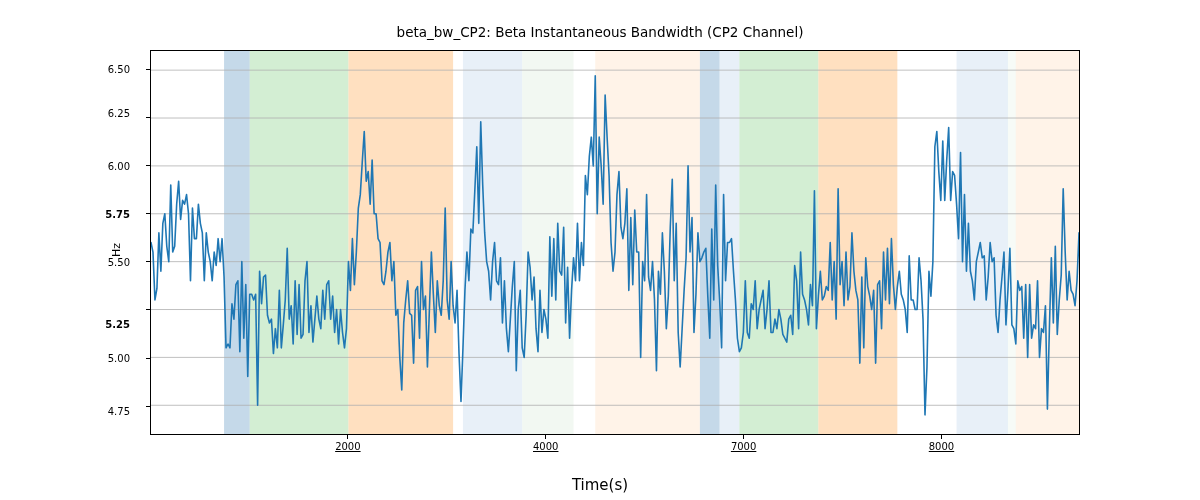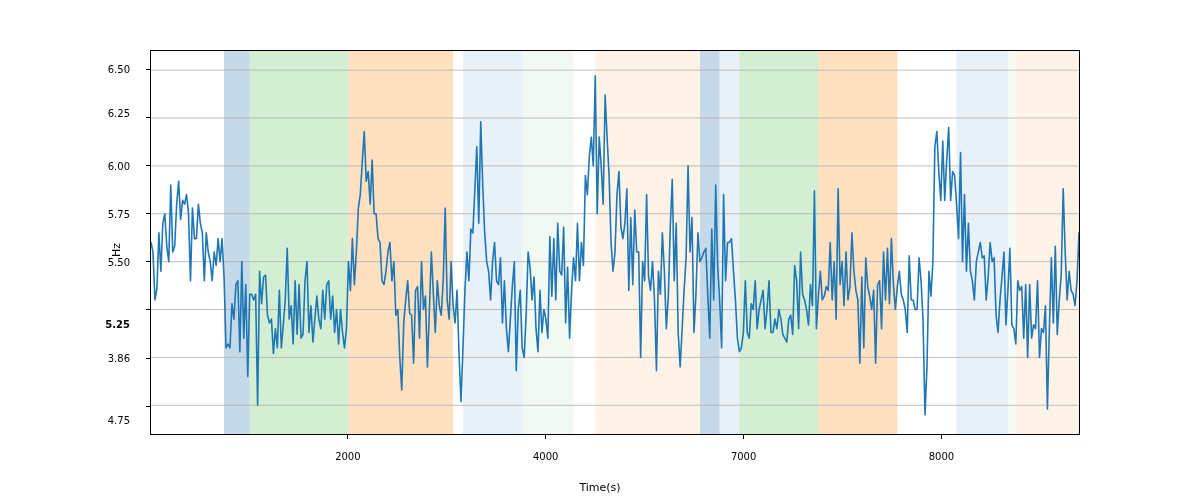--- a/index.html
+++ b/index.html
@@ -50,55 +50,57 @@
     top: 0;
     width: 100%;
     height: 100%;
   }
   .xlabel {
     position: absolute;
     left: 0;
     right: 0;
     bottom: 6px;
     text-align: center;
-    font-size: 11px;
+    font-size: 15px;
   }
   .ylabel {
     position: absolute;
     left: 116px;
     top: 50%;
     transform: translate(-50%, -50%) rotate(-90deg);
     font-size: 11px;
     white-space: nowrap;
   }
   .xtick-label {
     position: absolute;
     transform: translateX(-50%);
     font-size: 10px;
     top: 100%;
-    margin-top: 16px;
+    margin-top: 6px;
     white-space: nowrap;
+    text-decoration: underline;
   }
   .ytick-label {
     position: absolute;
     right: 100%;
     margin-right: 20px;
     transform: translateY(-50%);
     font-size: 10px;
     white-space: nowrap;
   }
   .xtick-mark, .ytick-mark {
     position: absolute;
     background: #000;
   }
 </style>
 </head>
 <body>
 
 <div class="figure">
+  <div class="title">beta_bw_CP2: Beta Instantaneous Bandwidth (CP2 Channel)</div>
   <div class="ylabel">Hz</div>
 
   <div class="axes">
     <div class="plot-area">
       <svg id="plot-svg" viewBox="0 0 930 385" preserveAspectRatio="none">
           <rect x="73.2127659574468" y="0" width="25.723404255319153" height="385" fill="#9fbfdb" fill-opacity="0.6"></rect>
           <rect x="98.93617021276596" y="0" width="98.93617021276596" height="385" fill="#b6e2b6" fill-opacity="0.6"></rect>
           <rect x="197.87234042553192" y="0" width="104.87234042553192" height="385" fill="#ffcf9e" fill-opacity="0.65"></rect>
           <rect x="312.6382978723404" y="0" width="59.36170212765961" height="385" fill="#d6e4f2" fill-opacity="0.55"></rect>
           <rect x="372" y="0" width="51.44680851063828" height="385" fill="#e7f3e7" fill-opacity="0.55"></rect>
@@ -114,29 +116,29 @@
           <line x1="0" x2="930" y1="307.99999999999994" y2="307.99999999999994" stroke="#b0b0b0" stroke-width="0.8"></line>
           <line x1="0" x2="930" y1="259.87499999999994" y2="259.87499999999994" stroke="#b0b0b0" stroke-width="0.8"></line>
           <line x1="0" x2="930" y1="211.74999999999994" y2="211.74999999999994" stroke="#b0b0b0" stroke-width="0.8"></line>
           <line x1="0" x2="930" y1="163.62499999999994" y2="163.62499999999994" stroke="#b0b0b0" stroke-width="0.8"></line>
           <line x1="0" x2="930" y1="115.49999999999994" y2="115.49999999999994" stroke="#b0b0b0" stroke-width="0.8"></line>
           <line x1="0" x2="930" y1="67.37499999999994" y2="67.37499999999994" stroke="#b0b0b0" stroke-width="0.8"></line>
           <line x1="0" x2="930" y1="19.249999999999943" y2="19.249999999999943" stroke="#b0b0b0" stroke-width="0.8"></line>
           <path d="M0.00 192.50L1.98 202.12L3.96 250.25L5.94 238.70L7.91 182.87L9.89 221.37L11.87 173.25L13.85 163.62L15.83 196.35L17.81 211.75L19.79 134.75L21.77 202.12L23.74 196.35L25.72 154.00L27.70 130.90L29.68 169.40L31.66 150.15L33.64 154.00L35.62 144.38L37.60 163.62L39.57 231.00L41.55 157.85L43.53 188.65L45.51 188.65L47.49 154.00L49.47 173.25L51.45 182.87L53.43 231.00L55.40 182.87L57.38 202.12L59.36 211.75L61.34 231.00L63.32 202.12L65.30 215.60L67.28 188.65L69.26 211.75L71.23 188.65L73.21 227.15L75.19 298.38L77.17 294.52L79.15 298.38L81.13 254.10L83.11 269.50L85.09 234.85L87.06 231.00L89.04 302.22L91.02 211.75L93.00 288.75L94.98 234.85L96.96 327.25L98.94 244.47L100.91 244.47L102.89 250.25L104.87 244.47L106.85 356.12L108.83 221.37L110.81 254.10L112.79 227.15L114.77 225.22L116.74 265.65L118.72 273.35L120.70 269.50L122.68 304.15L124.66 279.12L126.64 298.38L128.62 240.63L130.60 298.38L132.57 275.27L134.55 250.25L136.53 198.27L138.51 269.50L140.49 256.02L142.47 294.52L144.45 231.00L146.43 284.90L148.40 234.85L150.38 288.75L152.36 284.90L154.34 231.00L156.32 211.75L158.30 282.97L160.28 256.02L162.26 292.60L164.23 269.50L166.21 246.40L168.19 269.50L170.17 279.12L172.15 240.63L174.13 269.50L176.11 234.85L178.09 231.00L180.06 269.50L182.04 246.40L184.02 282.97L186.00 259.87L187.98 294.52L189.96 259.87L191.94 282.97L193.91 298.38L195.89 279.12L197.87 211.75L199.85 240.63L201.83 188.65L203.81 234.85L205.79 202.12L207.77 157.85L209.74 144.38L211.72 111.65L213.70 80.85L215.68 130.90L217.66 121.27L219.64 154.00L221.62 109.72L223.60 163.62L225.57 163.62L227.55 188.65L229.53 192.50L231.51 231.00L233.49 234.85L235.47 221.37L237.45 202.12L239.43 192.50L241.40 231.00L243.38 211.75L245.36 265.65L247.34 259.87L249.32 308.00L251.30 340.72L253.28 273.35L255.26 250.25L257.23 231.00L259.21 263.72L261.19 265.65L263.17 313.77L265.15 240.63L267.13 236.77L269.11 288.75L271.09 211.75L273.06 259.87L275.04 246.40L277.02 317.62L279.00 259.87L280.98 202.12L282.96 244.47L284.94 282.97L286.91 231.00L288.89 256.02L290.87 265.65L292.85 231.00L294.83 157.85L296.81 250.25L298.79 269.50L300.77 211.75L302.74 256.02L304.72 273.35L306.70 240.63L308.68 304.15L310.66 352.28L312.64 298.38L314.62 240.63L316.60 202.12L318.57 231.00L320.55 179.02L322.53 182.87L324.51 140.52L326.49 96.25L328.47 173.25L330.45 71.22L332.43 134.75L334.40 182.87L336.38 211.75L338.36 221.37L340.34 250.25L342.32 211.75L344.30 192.50L346.28 231.00L348.26 234.85L350.23 207.90L352.21 273.35L354.19 231.00L356.17 279.12L358.15 302.22L360.13 269.50L362.11 236.77L364.09 211.75L366.06 321.47L368.04 259.87L370.02 240.63L372.00 298.38L373.98 308.00L375.96 265.65L377.94 202.12L379.91 217.52L381.89 250.25L383.87 227.15L385.85 279.12L387.83 302.22L389.81 240.63L391.79 282.97L393.77 259.87L395.74 269.50L397.72 288.75L399.70 186.72L401.68 246.40L403.66 188.65L405.64 250.25L407.62 173.25L409.60 221.37L411.57 225.22L413.55 177.10L415.53 273.35L417.51 217.52L419.49 288.75L421.47 240.63L423.45 207.90L425.43 231.00L427.40 173.25L429.38 231.00L431.36 192.50L433.34 215.60L435.32 125.12L437.30 144.38L439.28 105.87L441.26 86.62L443.23 115.50L445.21 25.02L447.19 163.62L449.17 86.62L451.15 115.50L453.13 154.00L455.11 44.27L457.09 86.62L459.06 125.12L461.04 192.50L463.02 221.37L465.00 202.12L466.98 144.38L468.96 121.27L470.94 177.10L472.91 188.65L474.89 173.25L476.87 138.60L478.85 240.63L480.83 167.47L482.81 234.85L484.79 159.78L486.77 202.12L488.74 202.12L490.72 308.00L492.70 211.75L494.68 231.00L496.66 144.38L498.64 227.15L500.62 240.63L502.60 211.75L504.57 250.25L506.55 321.47L508.53 221.37L510.51 244.47L512.49 182.87L514.47 221.37L516.45 279.12L518.43 246.40L520.40 177.10L522.38 128.97L524.36 231.00L526.34 173.25L528.32 282.97L530.30 317.62L532.28 279.12L534.26 240.63L536.23 207.90L538.21 115.50L540.19 202.12L542.17 167.47L544.15 282.97L546.13 244.47L548.11 182.87L550.09 211.75L552.06 207.90L554.04 202.12L556.02 198.27L558.00 246.40L559.98 288.75L561.96 179.02L563.94 250.25L565.91 134.75L567.89 215.60L569.87 250.25L571.85 298.38L573.83 144.38L575.81 231.00L577.79 192.50L579.77 192.50L581.74 188.65L583.72 221.37L585.70 250.25L587.68 288.75L589.66 302.22L591.64 298.38L593.62 282.97L595.60 231.00L597.57 282.97L599.55 288.75L601.53 254.10L603.51 259.87L605.49 231.00L607.47 279.12L609.45 259.87L611.43 250.25L613.40 240.63L615.38 279.12L617.36 259.87L619.34 231.00L621.32 282.97L623.30 282.97L625.28 269.50L627.26 279.12L629.23 259.87L631.21 269.50L633.19 284.90L635.17 288.75L637.15 292.60L639.13 269.50L641.11 265.65L643.09 284.90L645.06 215.60L647.04 231.00L649.02 279.12L651.00 202.12L652.98 244.47L654.96 250.25L656.94 259.87L658.91 275.27L660.89 234.85L662.87 256.02L664.85 140.52L666.83 279.12L668.81 246.40L670.79 221.37L672.77 250.25L674.74 246.40L676.72 236.77L678.70 240.63L680.68 192.50L682.66 250.25L684.64 211.75L686.62 269.50L688.60 138.60L690.57 234.85L692.55 211.75L694.53 256.02L696.51 202.12L698.49 250.25L700.47 236.77L702.45 182.87L704.43 221.37L706.40 240.63L708.38 250.25L710.36 313.77L712.34 227.15L714.32 298.38L716.30 207.90L718.28 236.77L720.26 246.40L722.23 259.87L724.21 240.63L726.19 313.77L728.17 234.85L730.15 231.00L732.13 279.12L734.11 202.12L736.09 250.25L738.06 198.27L740.04 254.10L742.02 188.65L744.00 234.85L745.98 259.87L747.96 236.77L749.94 221.37L751.91 244.47L753.89 250.25L755.87 259.87L757.85 282.97L759.83 205.97L761.81 250.25L763.79 250.25L765.77 259.87L767.74 259.87L769.72 207.90L771.70 231.00L773.68 269.50L775.66 365.75L777.64 317.62L779.62 221.37L781.60 246.40L783.57 211.75L785.55 96.25L787.53 80.85L789.51 121.27L791.49 150.15L793.47 90.47L795.45 150.15L797.43 109.72L799.40 77.00L801.38 150.15L803.36 121.27L805.34 125.12L807.32 154.00L809.30 188.65L811.28 102.02L813.26 211.75L815.23 144.38L817.21 221.37L819.19 173.25L821.17 221.37L823.15 231.00L825.13 250.25L827.11 211.75L829.09 202.12L831.06 192.50L833.04 207.90L835.02 205.97L837.00 250.25L838.98 227.15L840.96 192.50L842.94 211.75L844.91 207.90L846.89 265.65L848.87 282.97L850.85 250.25L852.83 227.15L854.81 202.12L856.79 275.27L858.77 240.63L860.74 198.27L862.72 275.27L864.70 279.12L866.68 294.52L868.66 231.00L870.64 240.63L872.62 236.77L874.60 288.75L876.57 234.85L878.55 308.00L880.53 234.85L882.51 288.75L884.49 275.27L886.47 279.12L888.45 231.00L890.43 308.00L892.40 279.12L894.38 282.97L896.36 256.02L898.34 359.97L900.32 279.12L902.30 207.90L904.28 273.35L906.26 196.35L908.23 284.90L910.21 250.25L912.19 225.22L914.17 138.60L916.15 202.12L918.13 250.25L920.11 221.37L922.09 240.63L924.06 244.47L926.04 256.02L928.02 231.00L930.00 182.87L931.98 250.25L933.96 231.00L935.94 256.02L937.91 279.12L939.89 221.37L941.87 182.87L943.85 240.63L945.83 279.12L947.81 217.52L949.79 263.72L951.77 227.15L953.74 254.10L955.72 298.38L957.70 231.00L959.68 311.85L961.66 317.62L963.64 279.12L965.62 302.22L967.60 254.10L969.57 250.25L971.55 308.00L973.53 288.75L975.51 159.78L977.49 275.27L979.47 198.27L981.45 231.00L983.43 240.63L985.40 221.37L987.38 250.25L989.36 269.50L991.34 298.38L993.32 275.27L995.30 288.75L997.28 250.25L999.26 284.90L1001.23 254.10L1003.21 250.25L1005.19 279.12L1007.17 157.85" fill="none" stroke="#1f77b4" stroke-width="1.6" stroke-linejoin="round" stroke-linecap="round"></path>
         </svg>
     </div>
-  <div class="ytick-label" style="top: 370px;">4.75</div>
+  <div class="ytick-label" style="top: 361px;">4.75</div>
       <div class="ytick-mark" style="left: -4px; width: 4px; height: 1px; top: 355.625px;"></div>
-      <div class="ytick-label" style="top: 308px;">3.86</div>
+      <div class="ytick-label" style="top: 308px;">5.00</div>
       <div class="ytick-mark" style="left: -4px; width: 4px; height: 1px; top: 307.5px;"></div>
       <div class="ytick-label" style="top: 274px; font-weight: bold;">5.25</div>
       <div class="ytick-mark" style="left: -4px; width: 4px; height: 1px; top: 259.375px;"></div>
       <div class="ytick-label" style="top: 211.75px;">5.50</div>
       <div class="ytick-mark" style="left: -4px; width: 4px; height: 1px; top: 211.25px;"></div>
-      <div class="ytick-label" style="top: 163.625px;">5.75</div>
+      <div class="ytick-label" style="top: 163.625px; font-weight: bold;">5.75</div>
       <div class="ytick-mark" style="left: -4px; width: 4px; height: 1px; top: 163.125px;"></div>
       <div class="ytick-label" style="top: 115.5px;">6.00</div>
       <div class="ytick-mark" style="left: -4px; width: 4px; height: 1px; top: 115px;"></div>
       <div class="ytick-label" style="top: 63px;">6.25</div>
       <div class="ytick-mark" style="left: -4px; width: 4px; height: 1px; top: 66.875px;"></div>
       <div class="ytick-label" style="top: 19.25px;">6.50</div>
       <div class="ytick-mark" style="left: -4px; width: 4px; height: 1px; top: 18.75px;"></div>
       <div class="xtick-label" style="left: 197.872px;">2000</div>
       <div class="xtick-mark" style="top: 100%; height: 4px; width: 1px; left: 197.372px;"></div>
       <div class="xtick-label" style="left: 395.745px;">4000</div>

